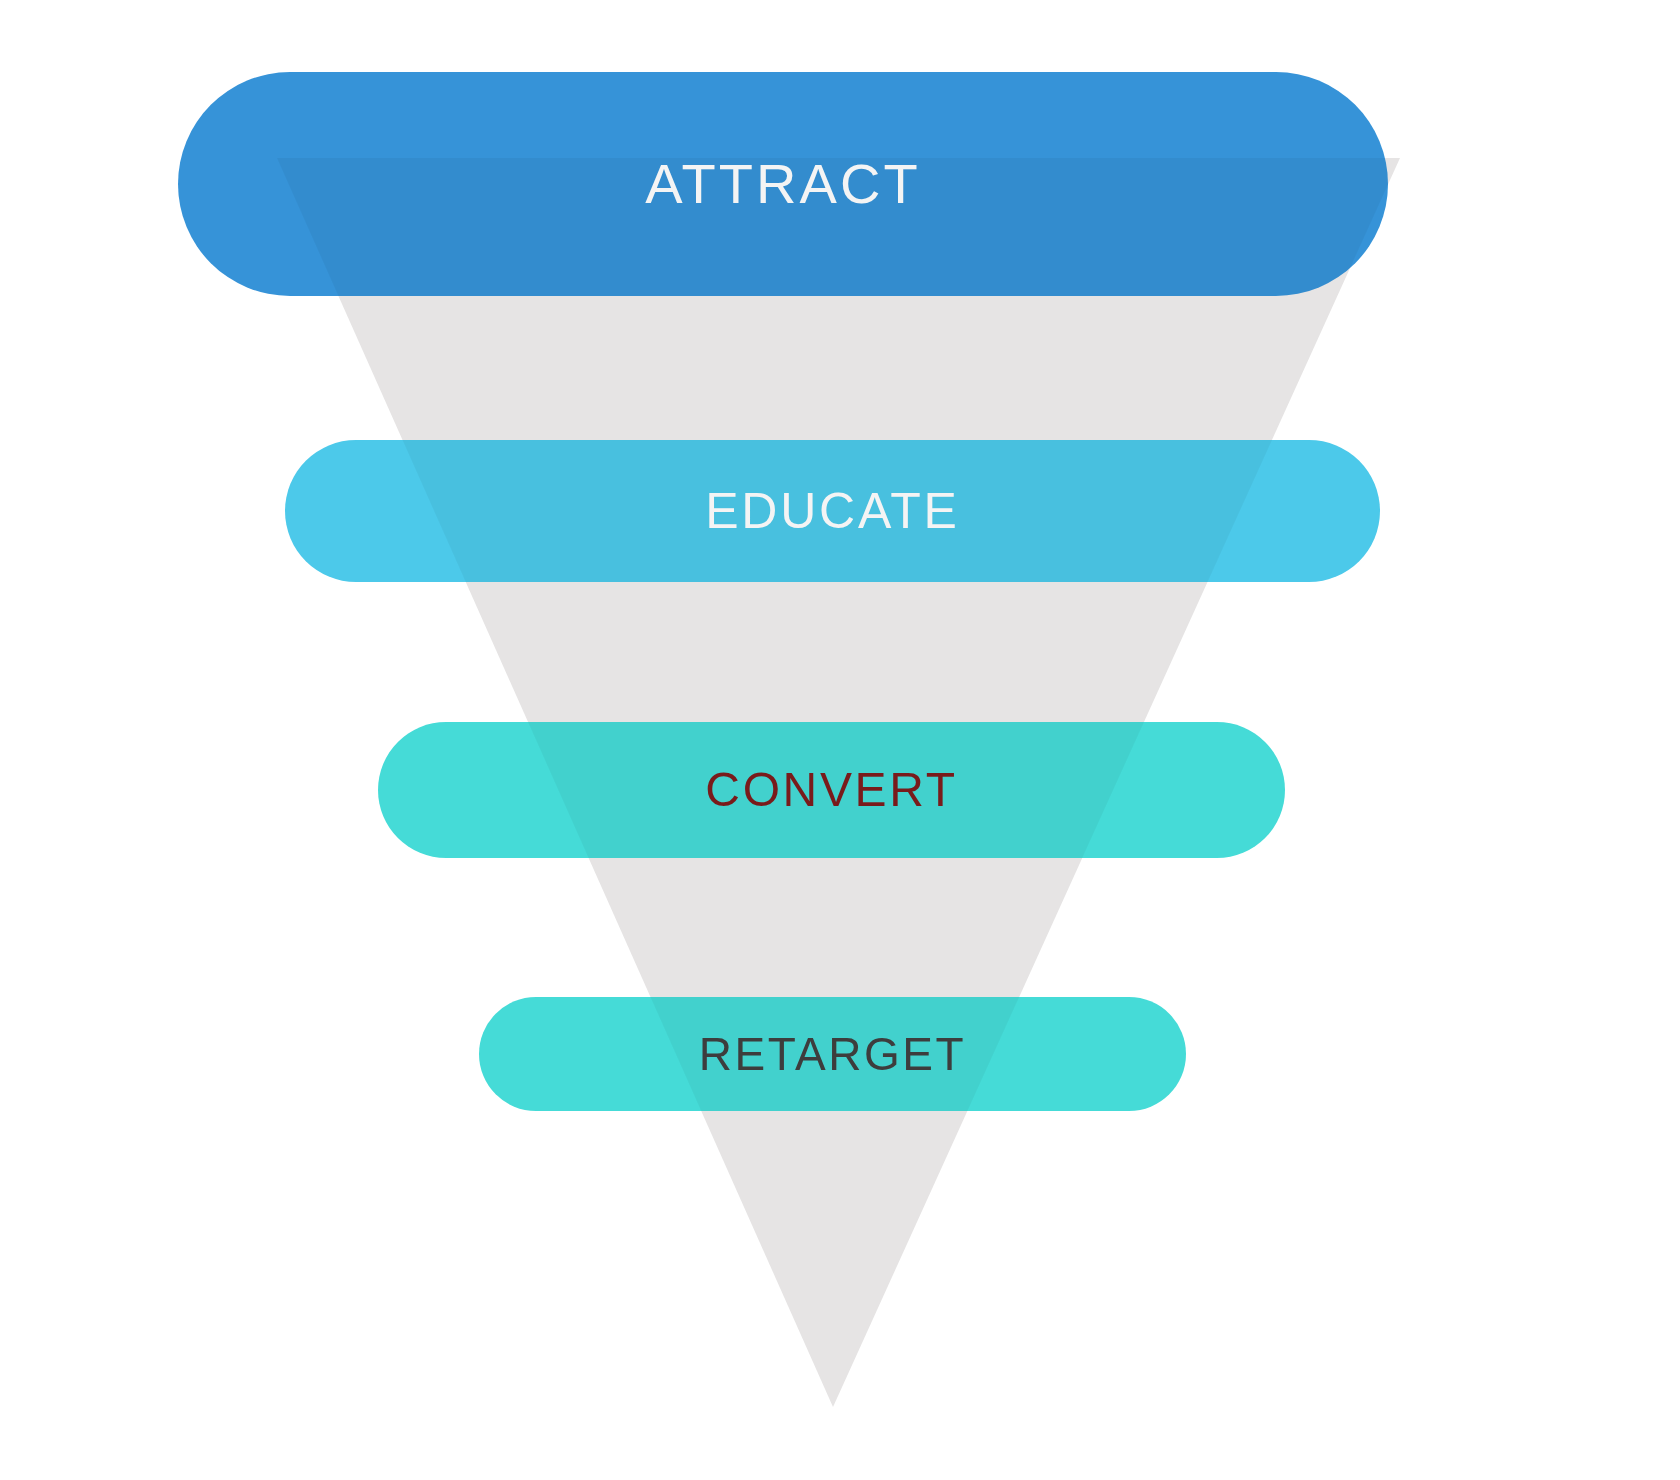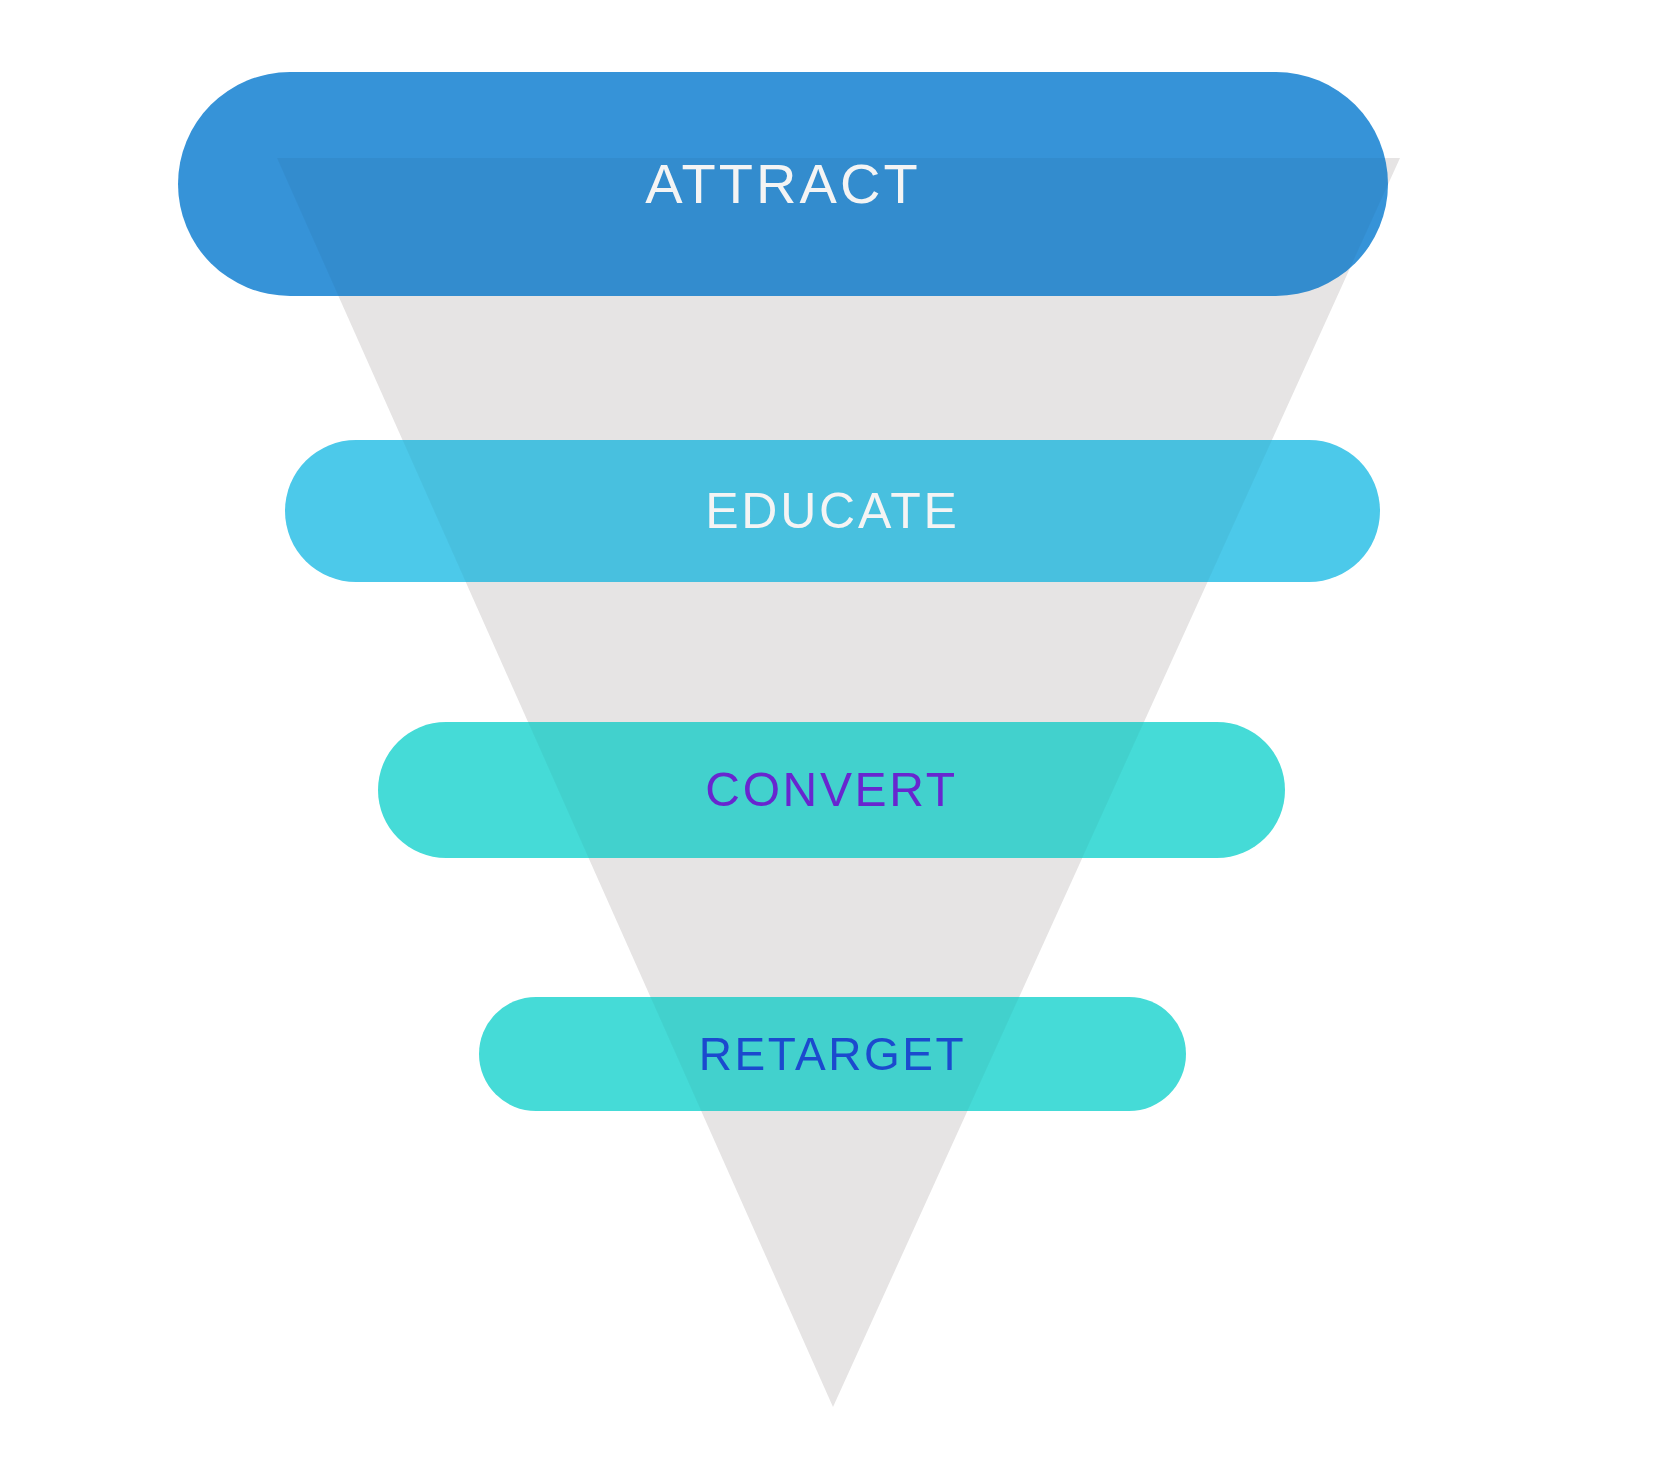--- a/index.html
+++ b/index.html
@@ -62,23 +62,23 @@
       <svg viewBox="0 0 1680 1480" style="position: absolute; left: -285px; top: -440px; width: 1680px; height: 1480px; pointer-events: none;">
         <polygon points="277,158 1400,158 833,1407" fill="rgba(0,0,0,0.045)"></polygon>
       </svg>
     <span class="stage-label" style="font-size: 50px; color: rgb(255, 255, 255);">EDUCATE</span>
   </div>
 
   <div class="stage-bar" id="bar-2" style="left: 378px; top: 722px; width: 907px; height: 136px; border-radius: 68px; background: rgb(69, 219, 215); overflow: hidden;">
       <svg viewBox="0 0 1680 1480" style="position: absolute; left: -378px; top: -722px; width: 1680px; height: 1480px; pointer-events: none;">
         <polygon points="277,158 1400,158 833,1407" fill="rgba(0,0,0,0.045)"></polygon>
       </svg>
-    <span class="stage-label" style="font-size: 48px; color: #6d28d9;">CONVERT</span>
+    <span class="stage-label" style="font-size: 48px; color: #7f1d1d;">CONVERT</span>
   </div>
 
   <div class="stage-bar" id="bar-3" style="left: 479px; top: 997px; width: 707px; height: 114px; border-radius: 57px; background: rgb(69, 219, 215); overflow: hidden;">
       <svg viewBox="0 0 1680 1480" style="position: absolute; left: -479px; top: -997px; width: 1680px; height: 1480px; pointer-events: none;">
         <polygon points="277,158 1400,158 833,1407" fill="rgba(0,0,0,0.045)"></polygon>
       </svg>
-    <span class="stage-label" style="font-size: 46px; color: #1d4ed8;">RETARGET</span>
+    <span class="stage-label" style="font-size: 46px; color: #404040;">RETARGET</span>
   </div>
 
 </div>
 
 </body></html>

